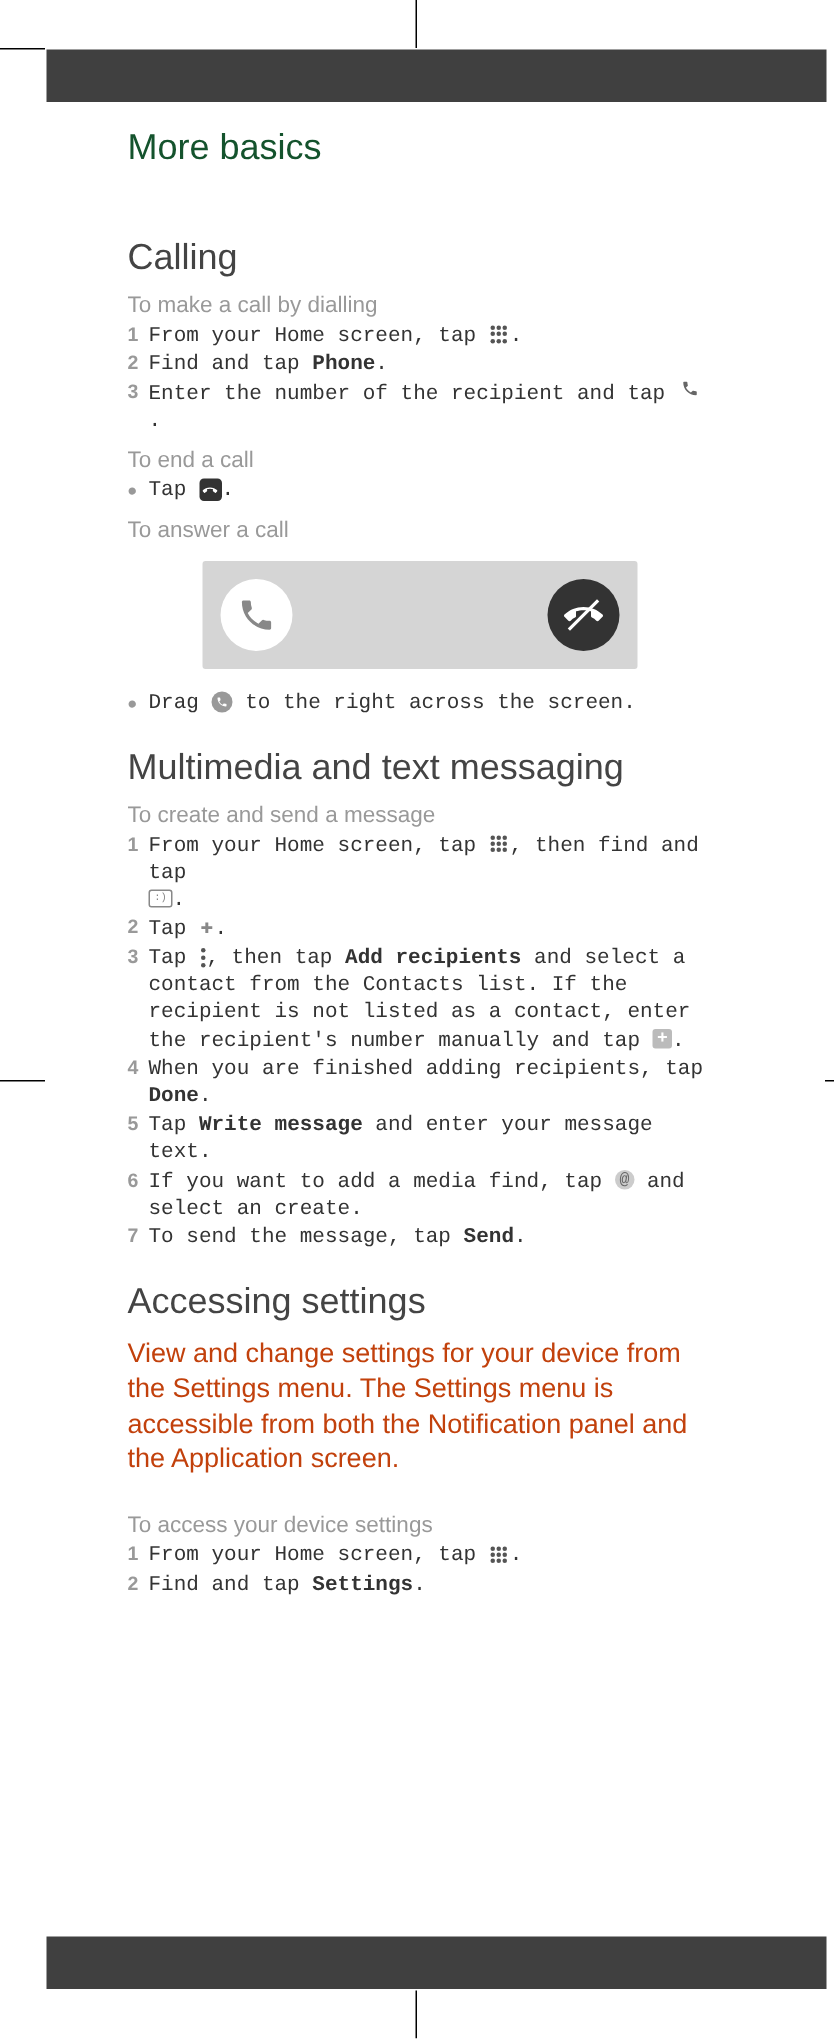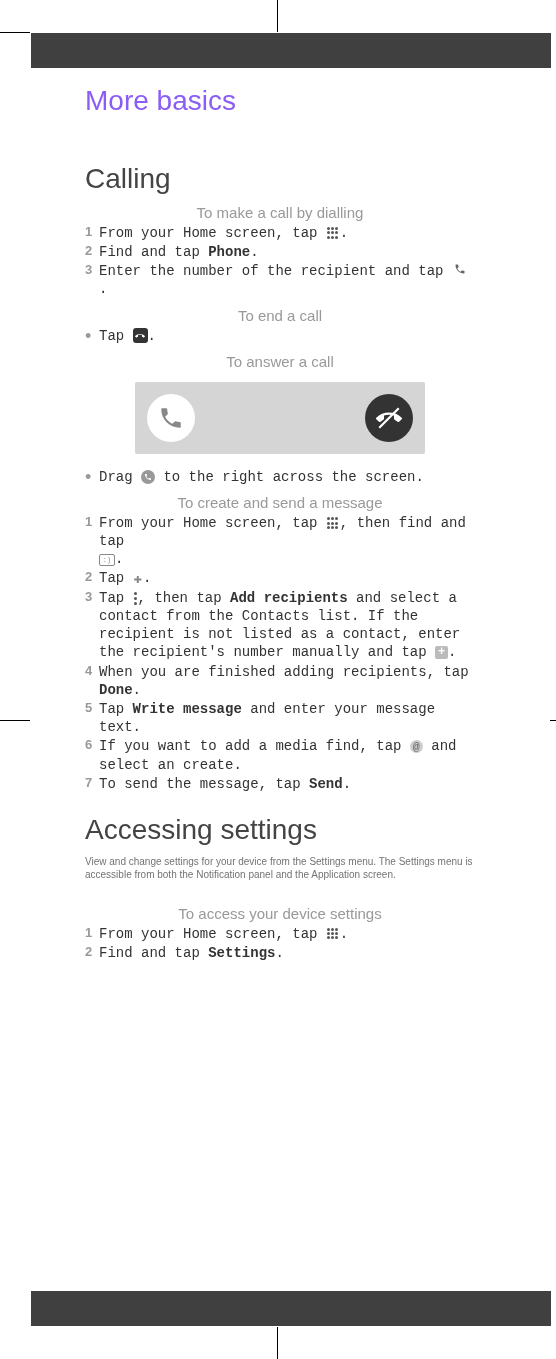--- a/index.html
+++ b/index.html
@@ -30,44 +30,43 @@
     height: 35px;
     background: #404040;
   }
   .content {
     position: absolute;
     top: 85px;
     left: 85px;
     width: 390px;
   }
   .page-title {
-    color: #8b5cf6;
-    font-size: 28px;
+    color: #14532d;
+    font-size: 24px;
     font-weight: normal;
     margin-bottom: 45px;
   }
   .section-heading {
     color: #444;
-    font-size: 28px;
+    font-size: 24px;
     font-weight: normal;
     margin-bottom: 8px;
     margin-top: 20px;
     line-height: 1.2;
   }
   .sub-heading {
     color: #999;
     font-size: 15px;
     font-weight: normal;
     margin-bottom: 3px;
     margin-top: 8px;
-    text-align: center;
   }
   .intro-text {
-    color: #737373;
-    font-size: 10px;
+    color: #c2410c;
+    font-size: 18px;
     line-height: 1.3;
     margin-bottom: 24px;
     margin-top: 4px;
   }
   .step-list { list-style: none; }
   .step-item {
     display: flex;
     font-size: 14px;
     color: #333;
     line-height: 1.3;
@@ -237,20 +236,21 @@
       <span class="step-text">
         <span>Drag </span><span class="icon-drag">
             <svg viewBox="0 0 24 24">
               <path fill="#fff" d="M6.6 10.8c1.4 2.8 3.8 5.1 6.6 6.6l2.2-2.2c.3-.3.7-.4 1-.2 1.1.4 2.3.6 3.6.6.6 0 1 .4 1 1V20c0 .6-.4 1-1 1C10.6 21 3 13.4 3 4c0-.6.4-1 1-1h3.5c.6 0 1 .4 1 1 0 1.2.2 2.4.6 3.6.1.4 0 .8-.2 1l-2.3 2.2z"></path>
             </svg>
           </span><span> to the right across the screen.</span>
       </span>
     </li>
   </ul>
 
+  <h2 class="section-heading">Multimedia and text messaging</h2>
 
   <h3 class="sub-heading">To create and send a message</h3>
   <ol class="step-list">
     <li class="step-item">
       <span class="step-num">1</span>
       <span class="step-text">
         <span>From your Home screen, tap </span><span class="icon-apps icon-inline">
             <span></span>
             <span></span>
             <span></span>

